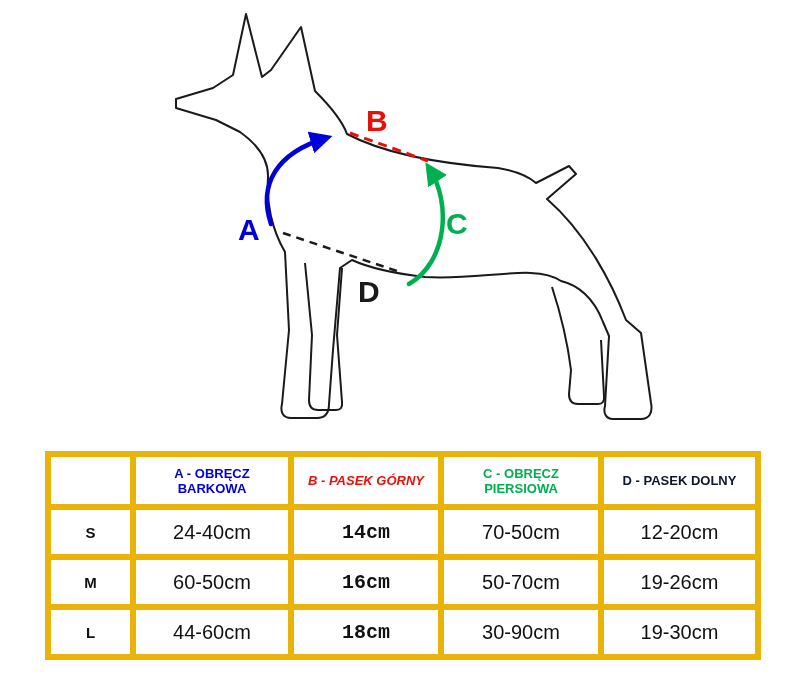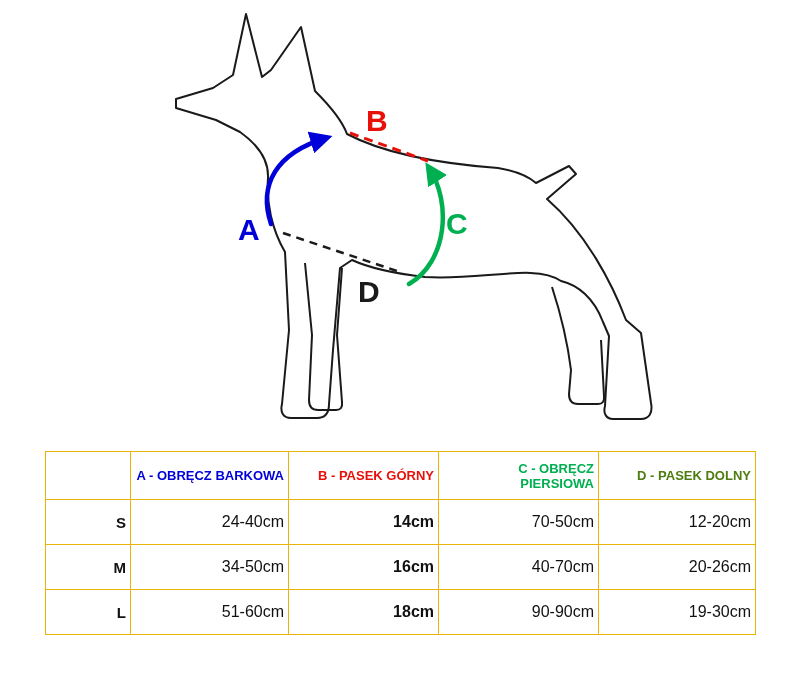--- a/index.html
+++ b/index.html
@@ -23,39 +23,39 @@
   .lbl-d{fill:var(--black);}
 
   table.size-table{
     border-collapse:collapse;
     table-layout:fixed;
     width:710px;
     margin:4px 0 0 45px;
     background:#fff;
   }
   .size-table th,.size-table td{
-    border:1px solid #eab308;
-    text-align:right;
+    border:6px solid #eab308;
+    text-align:center;
     vertical-align:middle;
     padding:0 4px;
     color:#111;
   }
   .size-table th{height:47px;font-size:13px;font-weight:bold;}
-  .size-table td{height:44px;font-size:16px;font-weight:normal;}
+  .size-table td{height:44px;font-size:20px;font-weight:normal;}
   .size-table col.c-size{width:85px;}
   .size-table col.c-a{width:158px;}
   .size-table col.c-b{width:150px;}
   .size-table col.c-c{width:160px;}
   .size-table col.c-d{width:157px;}
   th.h-a{color:var(--blue);}
-  th.h-b{color:var(--red);}
+  th.h-b{color:var(--red);font-style:italic;}
   th.h-c{color:var(--green);}
-  th.h-d{color:#4d7c0f;}
+  th.h-d{color:#0f172a;}
   td.size-cell{font-weight:bold;font-size:15px;}
-  td.b-cell{font-weight:bold;}
+  td.b-cell{font-weight:bold;font-family:Liberation Mono, monospace;}
 </style>
 </head>
 <body>
 
 <div class="diagram-wrap">
   <svg width="800" height="447" viewBox="0 0 800 447">
     <defs>
       <marker id="arrowBlue" viewBox="0 0 10 10" refX="7" refY="5" markerWidth="5" markerHeight="5" orient="auto">
         <path d="M0,0 L10,5 L0,10 z" fill="#0000d9"></path>
       </marker>
@@ -126,26 +126,26 @@
   <tbody>
     <tr>
       <td class="size-cell">S</td>
       <td>24-40cm</td>
       <td class="b-cell">14cm</td>
       <td>70-50cm</td>
       <td>12-20cm</td>
     </tr>
     <tr>
       <td class="size-cell">M</td>
-      <td>34-50cm</td>
+      <td>60-50cm</td>
       <td class="b-cell">16cm</td>
-      <td>40-70cm</td>
-      <td>20-26cm</td>
+      <td>50-70cm</td>
+      <td>19-26cm</td>
     </tr>
     <tr>
       <td class="size-cell">L</td>
-      <td>51-60cm</td>
+      <td>44-60cm</td>
       <td class="b-cell">18cm</td>
-      <td>90-90cm</td>
+      <td>30-90cm</td>
       <td>19-30cm</td>
     </tr>
   </tbody>
 </table>
 
 </body></html>

